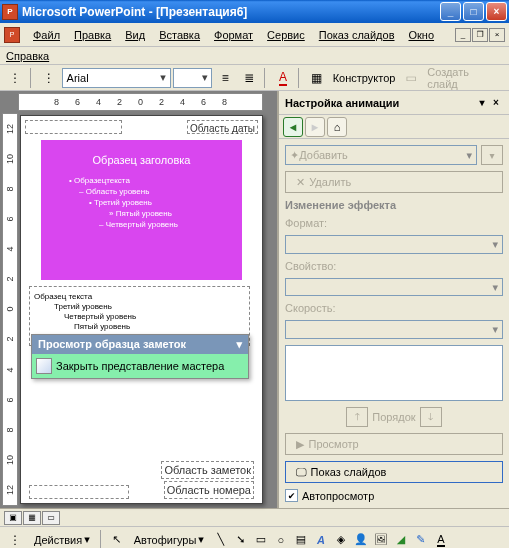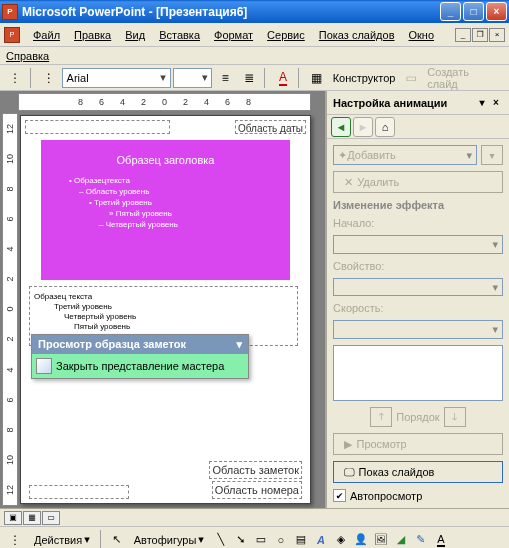--- a/index.html
+++ b/index.html
@@ -53,21 +53,21 @@
   .ph-number { bottom: 4px; right: 8px; font-size: 11px; color: #333; }
   .ph-footer { bottom: 4px; left: 8px; height: 14px; width: 100px; }
   
   .floating-toolbar { position: absolute; top: 218px; left: 10px; width: 218px; background: #86efac; border: 1px solid #888; box-shadow: 2px 2px 4px rgba(0,0,0,0.3); }
   .ft-title { background: #7a96b8; color: white; padding: 3px 6px; font-size: 11px; font-weight: bold; display: flex; }
   .ft-title::after { content: "▾"; margin-left: auto; }
   .ft-body { padding: 4px; display: flex; align-items: center; gap: 4px; }
   .ft-icon { width: 16px; height: 16px; border: 1px solid #888; background: linear-gradient(135deg,#fff,#c8d8f0); }
   .ft-text { font-size: 11px; }
   
-  .pane { width: 184px; background: #ece9d8; border-left: 2px solid #aca899; display: flex; flex-direction: column; }
+  .pane { width: 232px; background: #ece9d8; border-left: 2px solid #aca899; display: flex; flex-direction: column; }
   .pane-header { height: 24px; display: flex; align-items: center; padding: 0 6px; font-weight: bold; font-size: 11px; border-bottom: 1px solid #c0c0c0; }
   .pane-header-text { flex: 1; }
   .pane-header-btn { width: 14px; height: 14px; display: flex; align-items: center; justify-content: center; font-size: 10px; }
   .pane-nav { height: 24px; display: flex; align-items: center; padding: 0 4px; gap: 2px; border-bottom: 1px solid #c0c0c0; }
   .nav-btn { width: 20px; height: 20px; border: 1px solid #aca899; border-radius: 3px; display: flex; align-items: center; justify-content: center; font-size: 11px; background: #f5f3e8; }
   .nav-btn.green { color: #2a7a2a; border-color: #2a7a2a; background: #e8f5e8; }
   .pane-content { flex: 1; padding: 6px; display: flex; flex-direction: column; gap: 6px; }
   .pane-row { display: flex; align-items: center; gap: 4px; }
   .dropdown { height: 20px; border: 1px solid #7f9db9; background: #ece9d8; flex: 1; display: flex; align-items: center; padding: 0 4px; font-size: 11px; }
   .dropdown.disabled { color: #aca899; }
@@ -218,21 +218,21 @@
     </div>
     <div class="pane-content">
       <div class="pane-row">
         <div class="dropdown disabled">✦ <span>Добавить</span></div>
         <div class="small-btn disabled">▾</div>
       </div>
       <div class="pane-row">
         <div class="btn disabled" style="flex:1">✕ <span>Удалить</span></div>
       </div>
       <div class="section-label">Изменение эффекта</div>
-      <div class="field-label">Начало:</div>
+      <div class="field-label">Формат:</div>
       <div class="dropdown disabled"></div>
       <div class="field-label">Свойство:</div>
       <div class="dropdown disabled"></div>
       <div class="field-label">Скорость:</div>
       <div class="dropdown disabled"></div>
       <div class="listbox"></div>
       <div class="pane-row" style="justify-content:center;gap:4px">
         <div class="small-btn disabled">🡑</div>
         <span class="field-label">Порядок</span>
         <div class="small-btn disabled">🡓</div>

